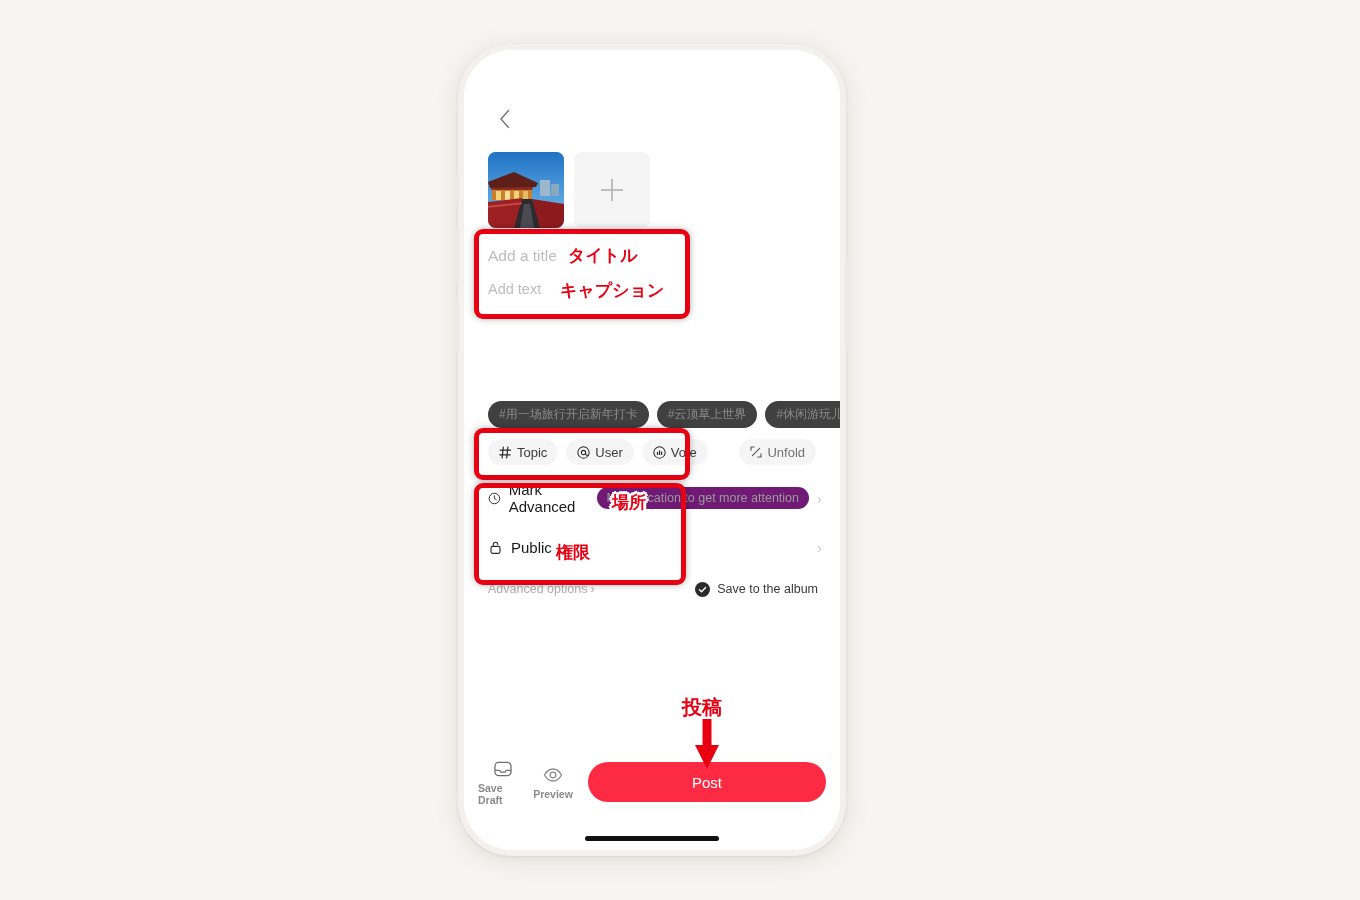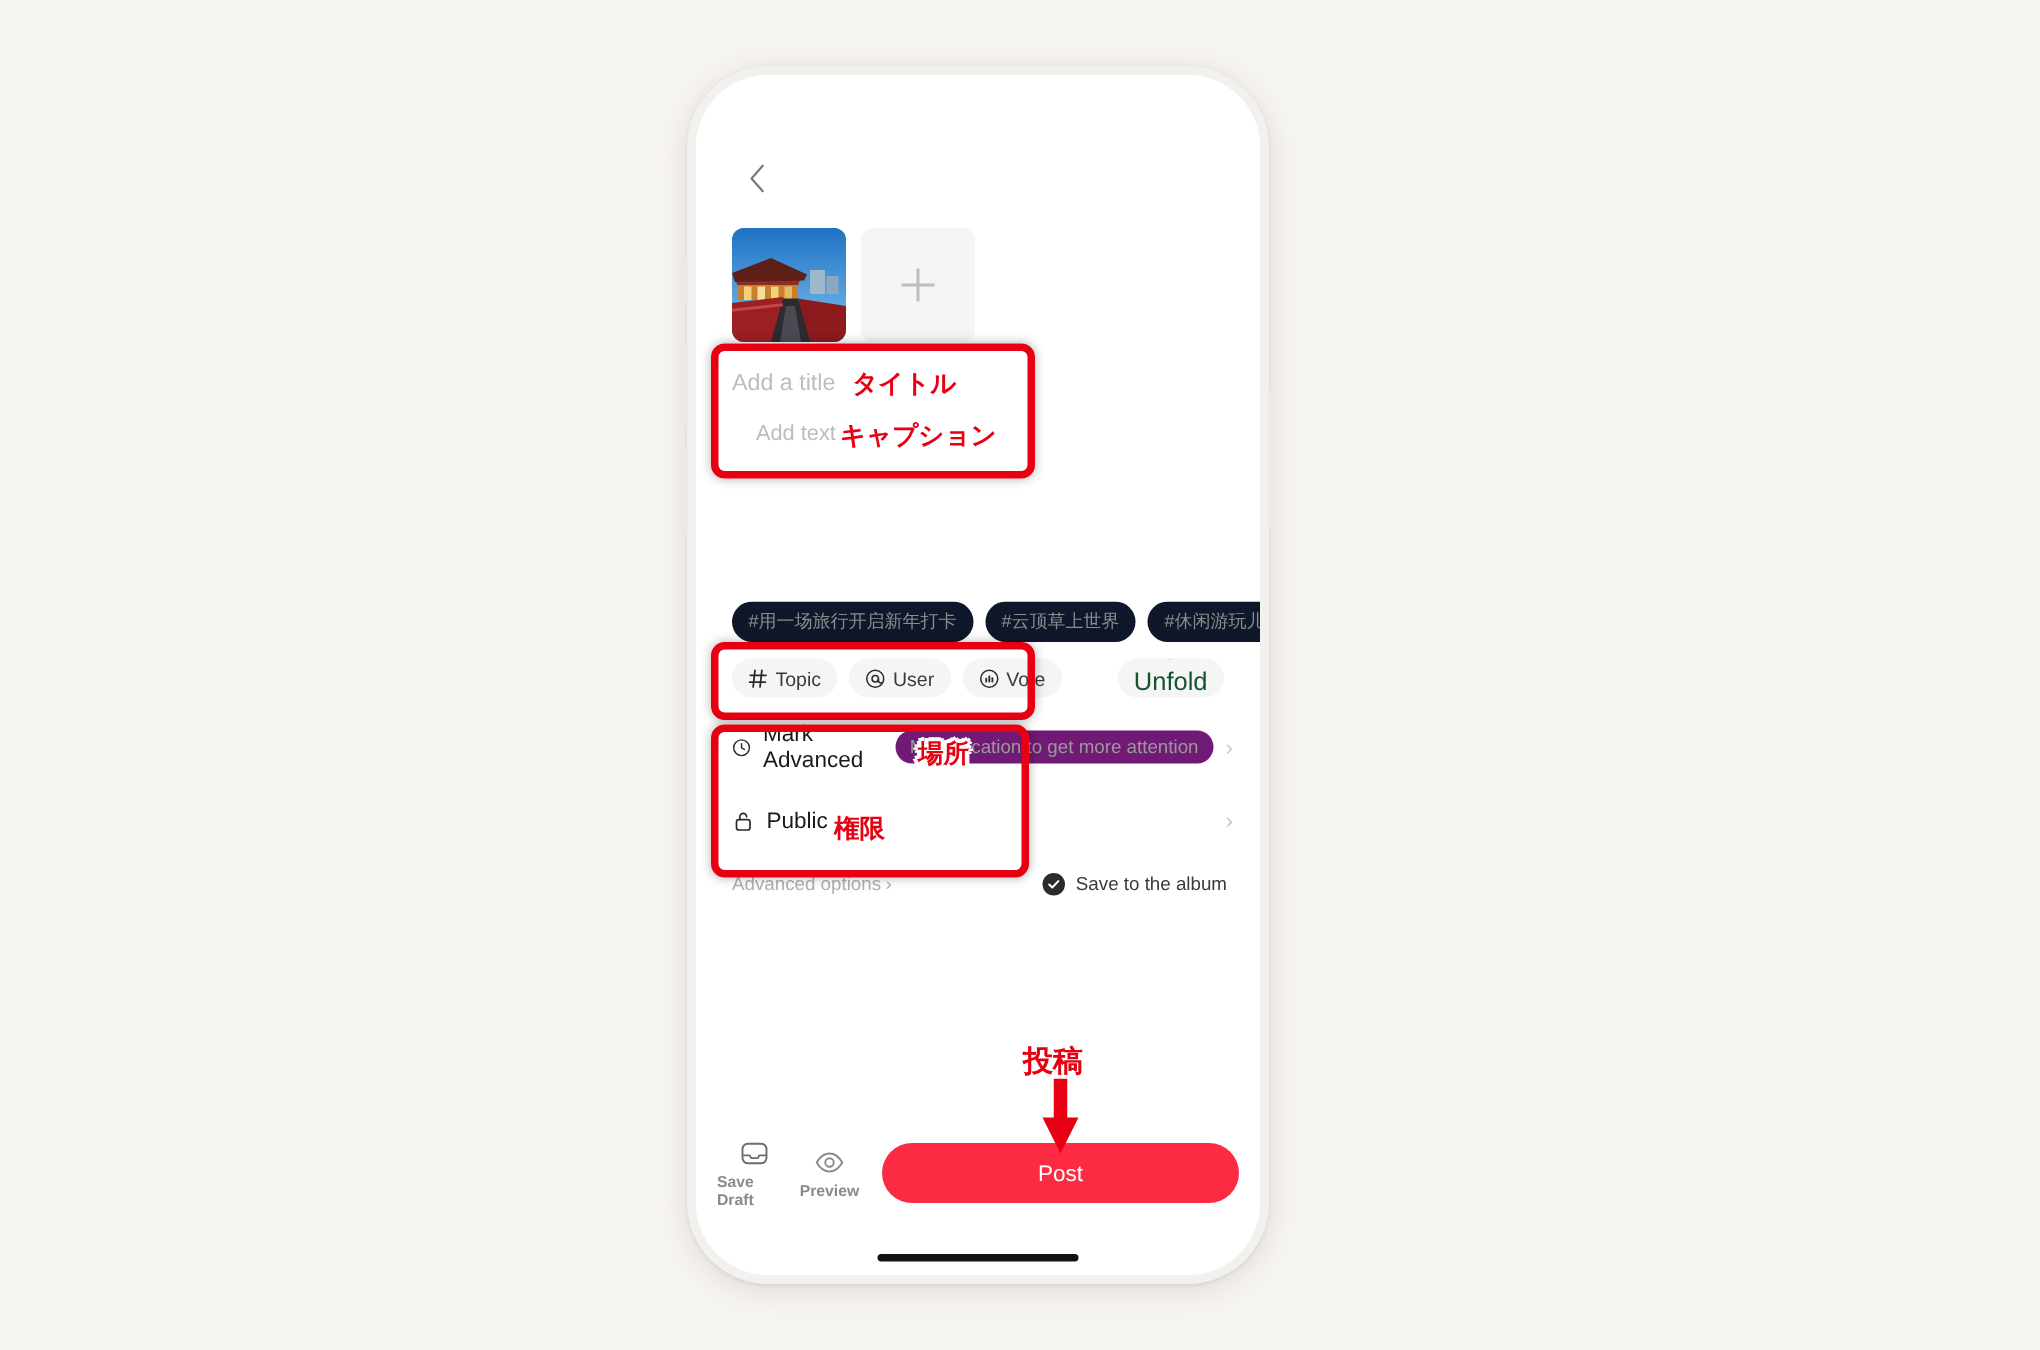--- a/index.html
+++ b/index.html
@@ -157,38 +157,38 @@
   
   #title-field {
     position: absolute;
     left: 24px;
     top: 197px;
     font-size: 15.5px;
     color: #bdbdbd;
   }
   #caption-field {
     position: absolute;
-    left: 40px;
+    left: 24px;
     top: 231px;
     font-size: 14.5px;
     color: #bdbdbd;
   }
 
   
   #topic-tags {
     position: absolute;
     left: 24px;
     top: 351px;
     right: 0;
     display: flex;
     gap: 8px;
     overflow: hidden;
   }
   .topic-tag {
-    background: #0f172a;
+    background: #404040;
     border-radius: 14px;
     padding: 5px 11px;
     font-size: 12px;
     color: #8c8c8c;
     white-space: nowrap;
     flex: none;
   }
 
   
   #insert-toolbar {
@@ -214,23 +214,22 @@
     position: absolute;
     right: 24px;
     top: 389px;
     background: #f5f5f5;
     border-radius: 15px;
     height: 26px;
     padding: 0 11px;
     display: flex;
     align-items: center;
     gap: 5px;
-    font-size: 17px;
-    color: #14532d;
-    flex-direction: column;
+    font-size: 13px;
+    color: #737373;
   }
 
   
   .option-row {
     position: absolute;
     left: 24px;
     right: 18px;
     height: 34px;
     display: flex;
     align-items: center;

